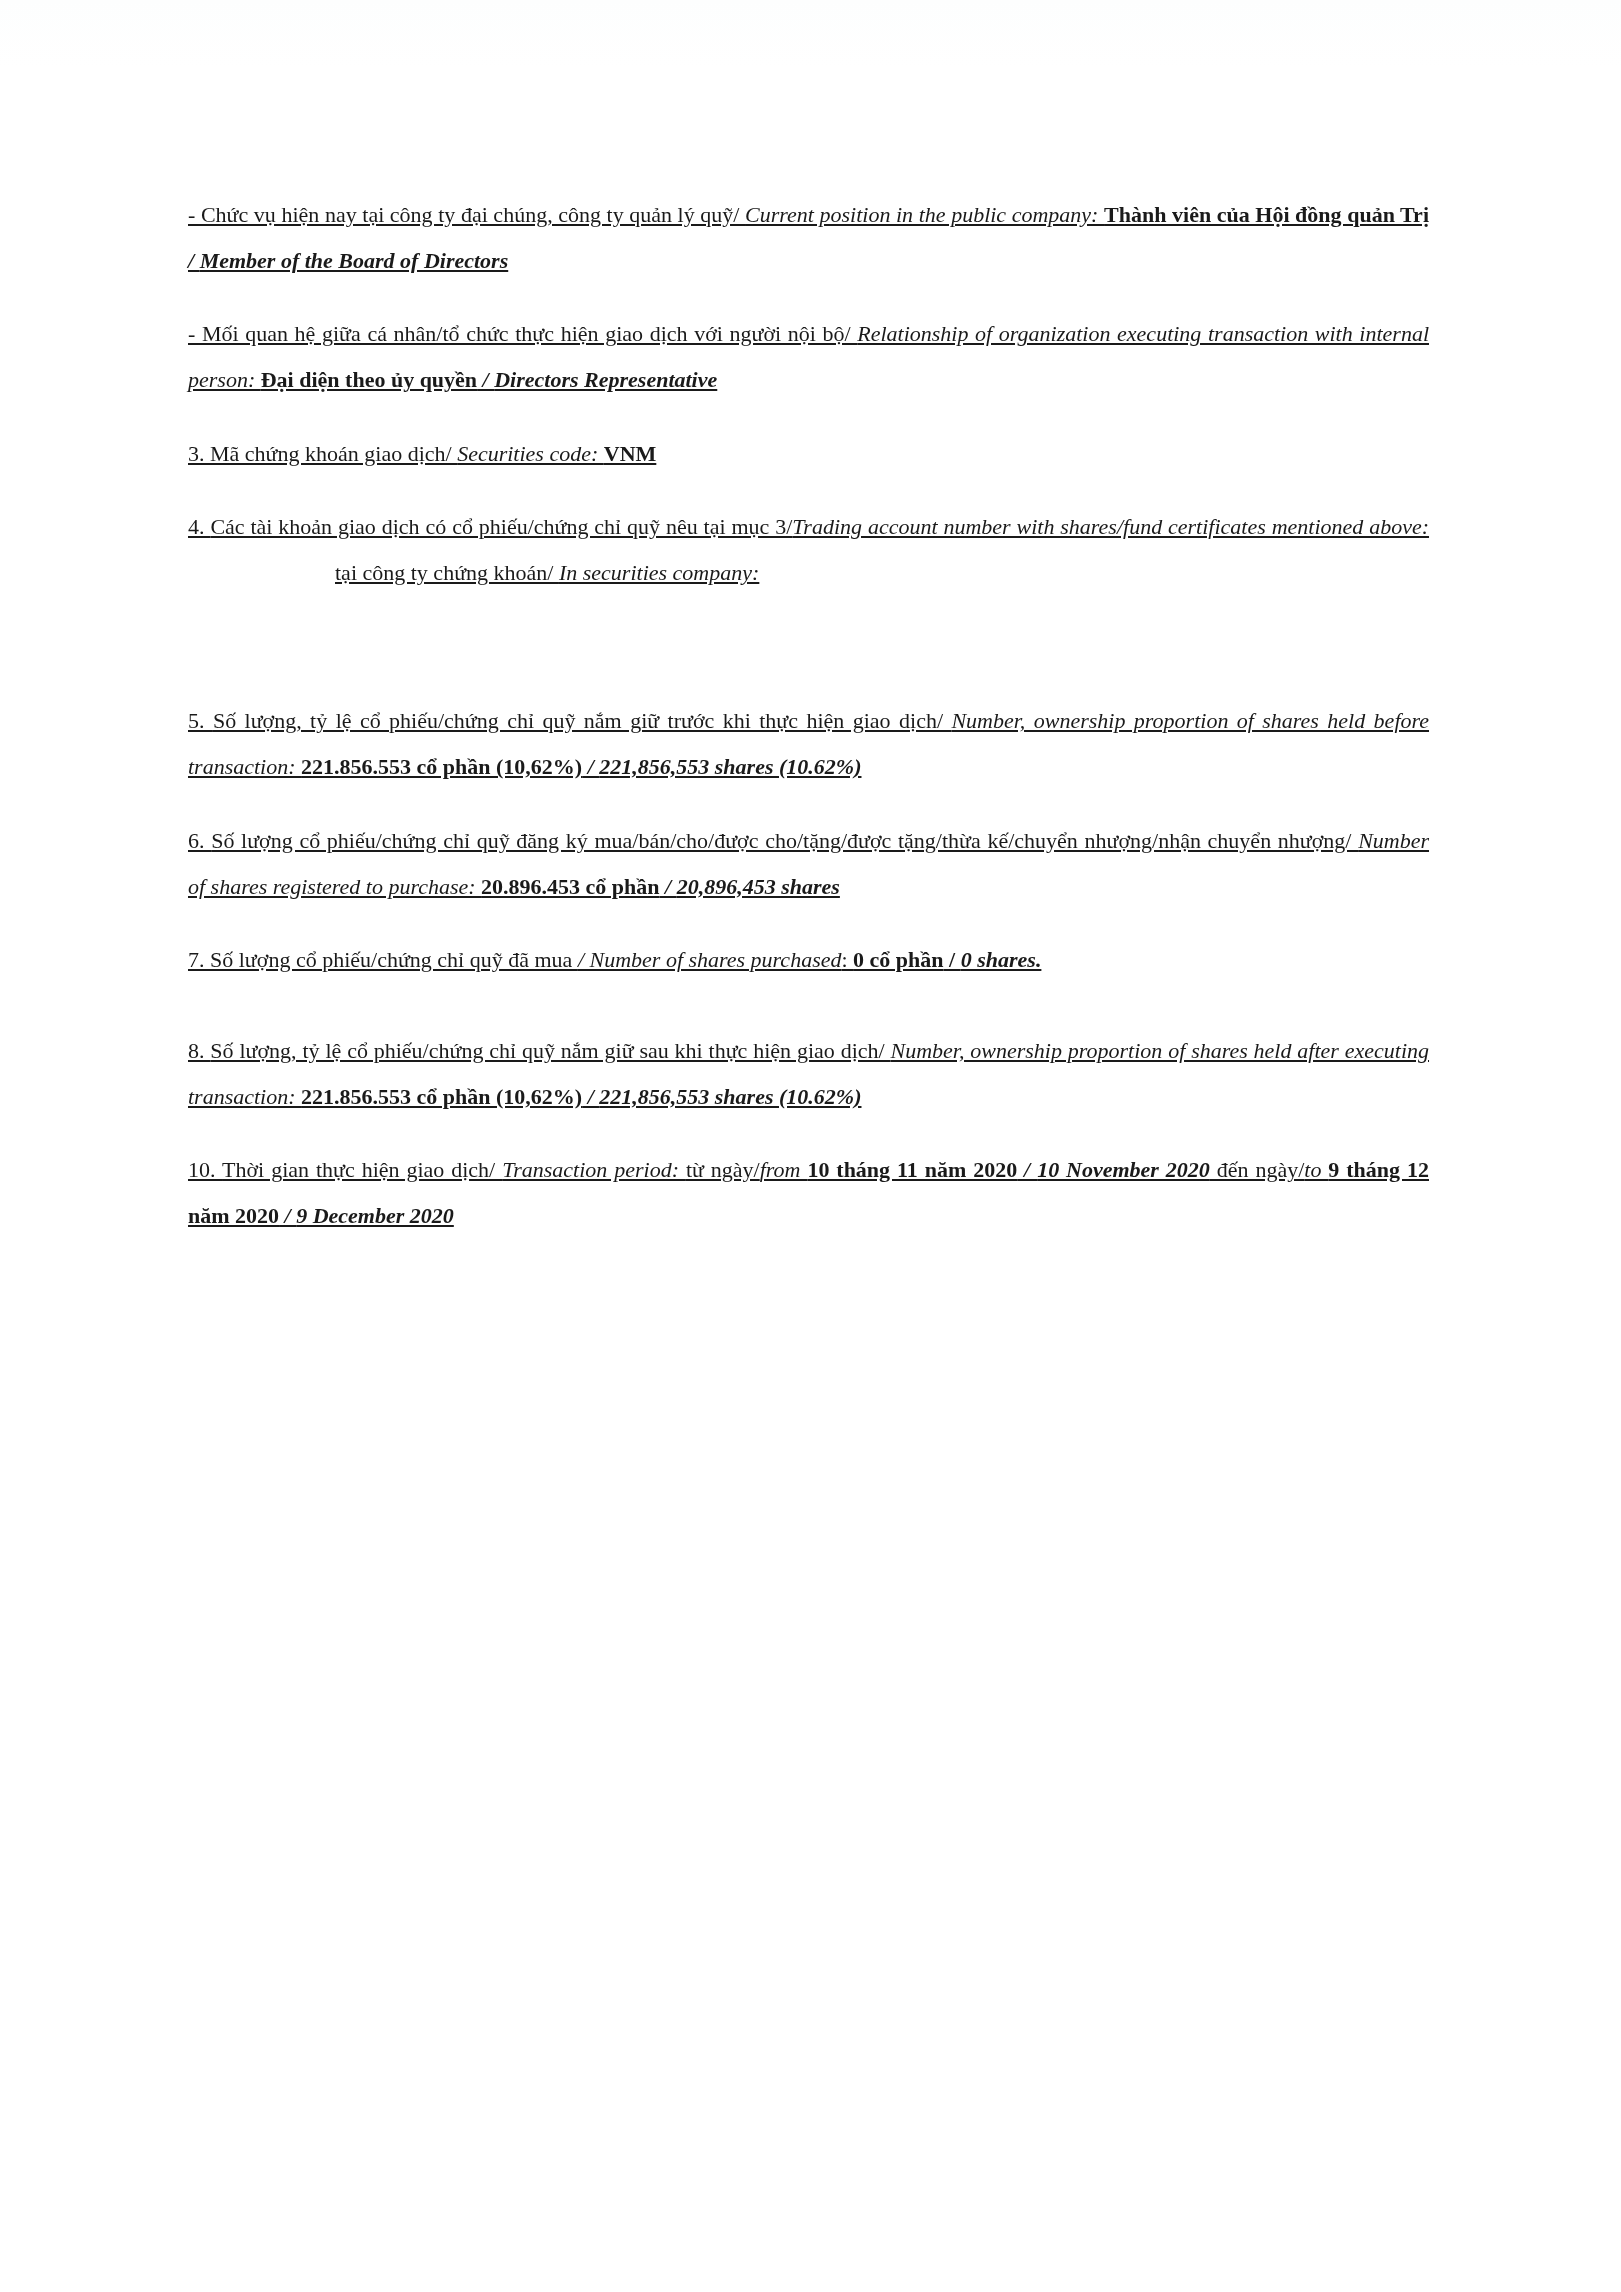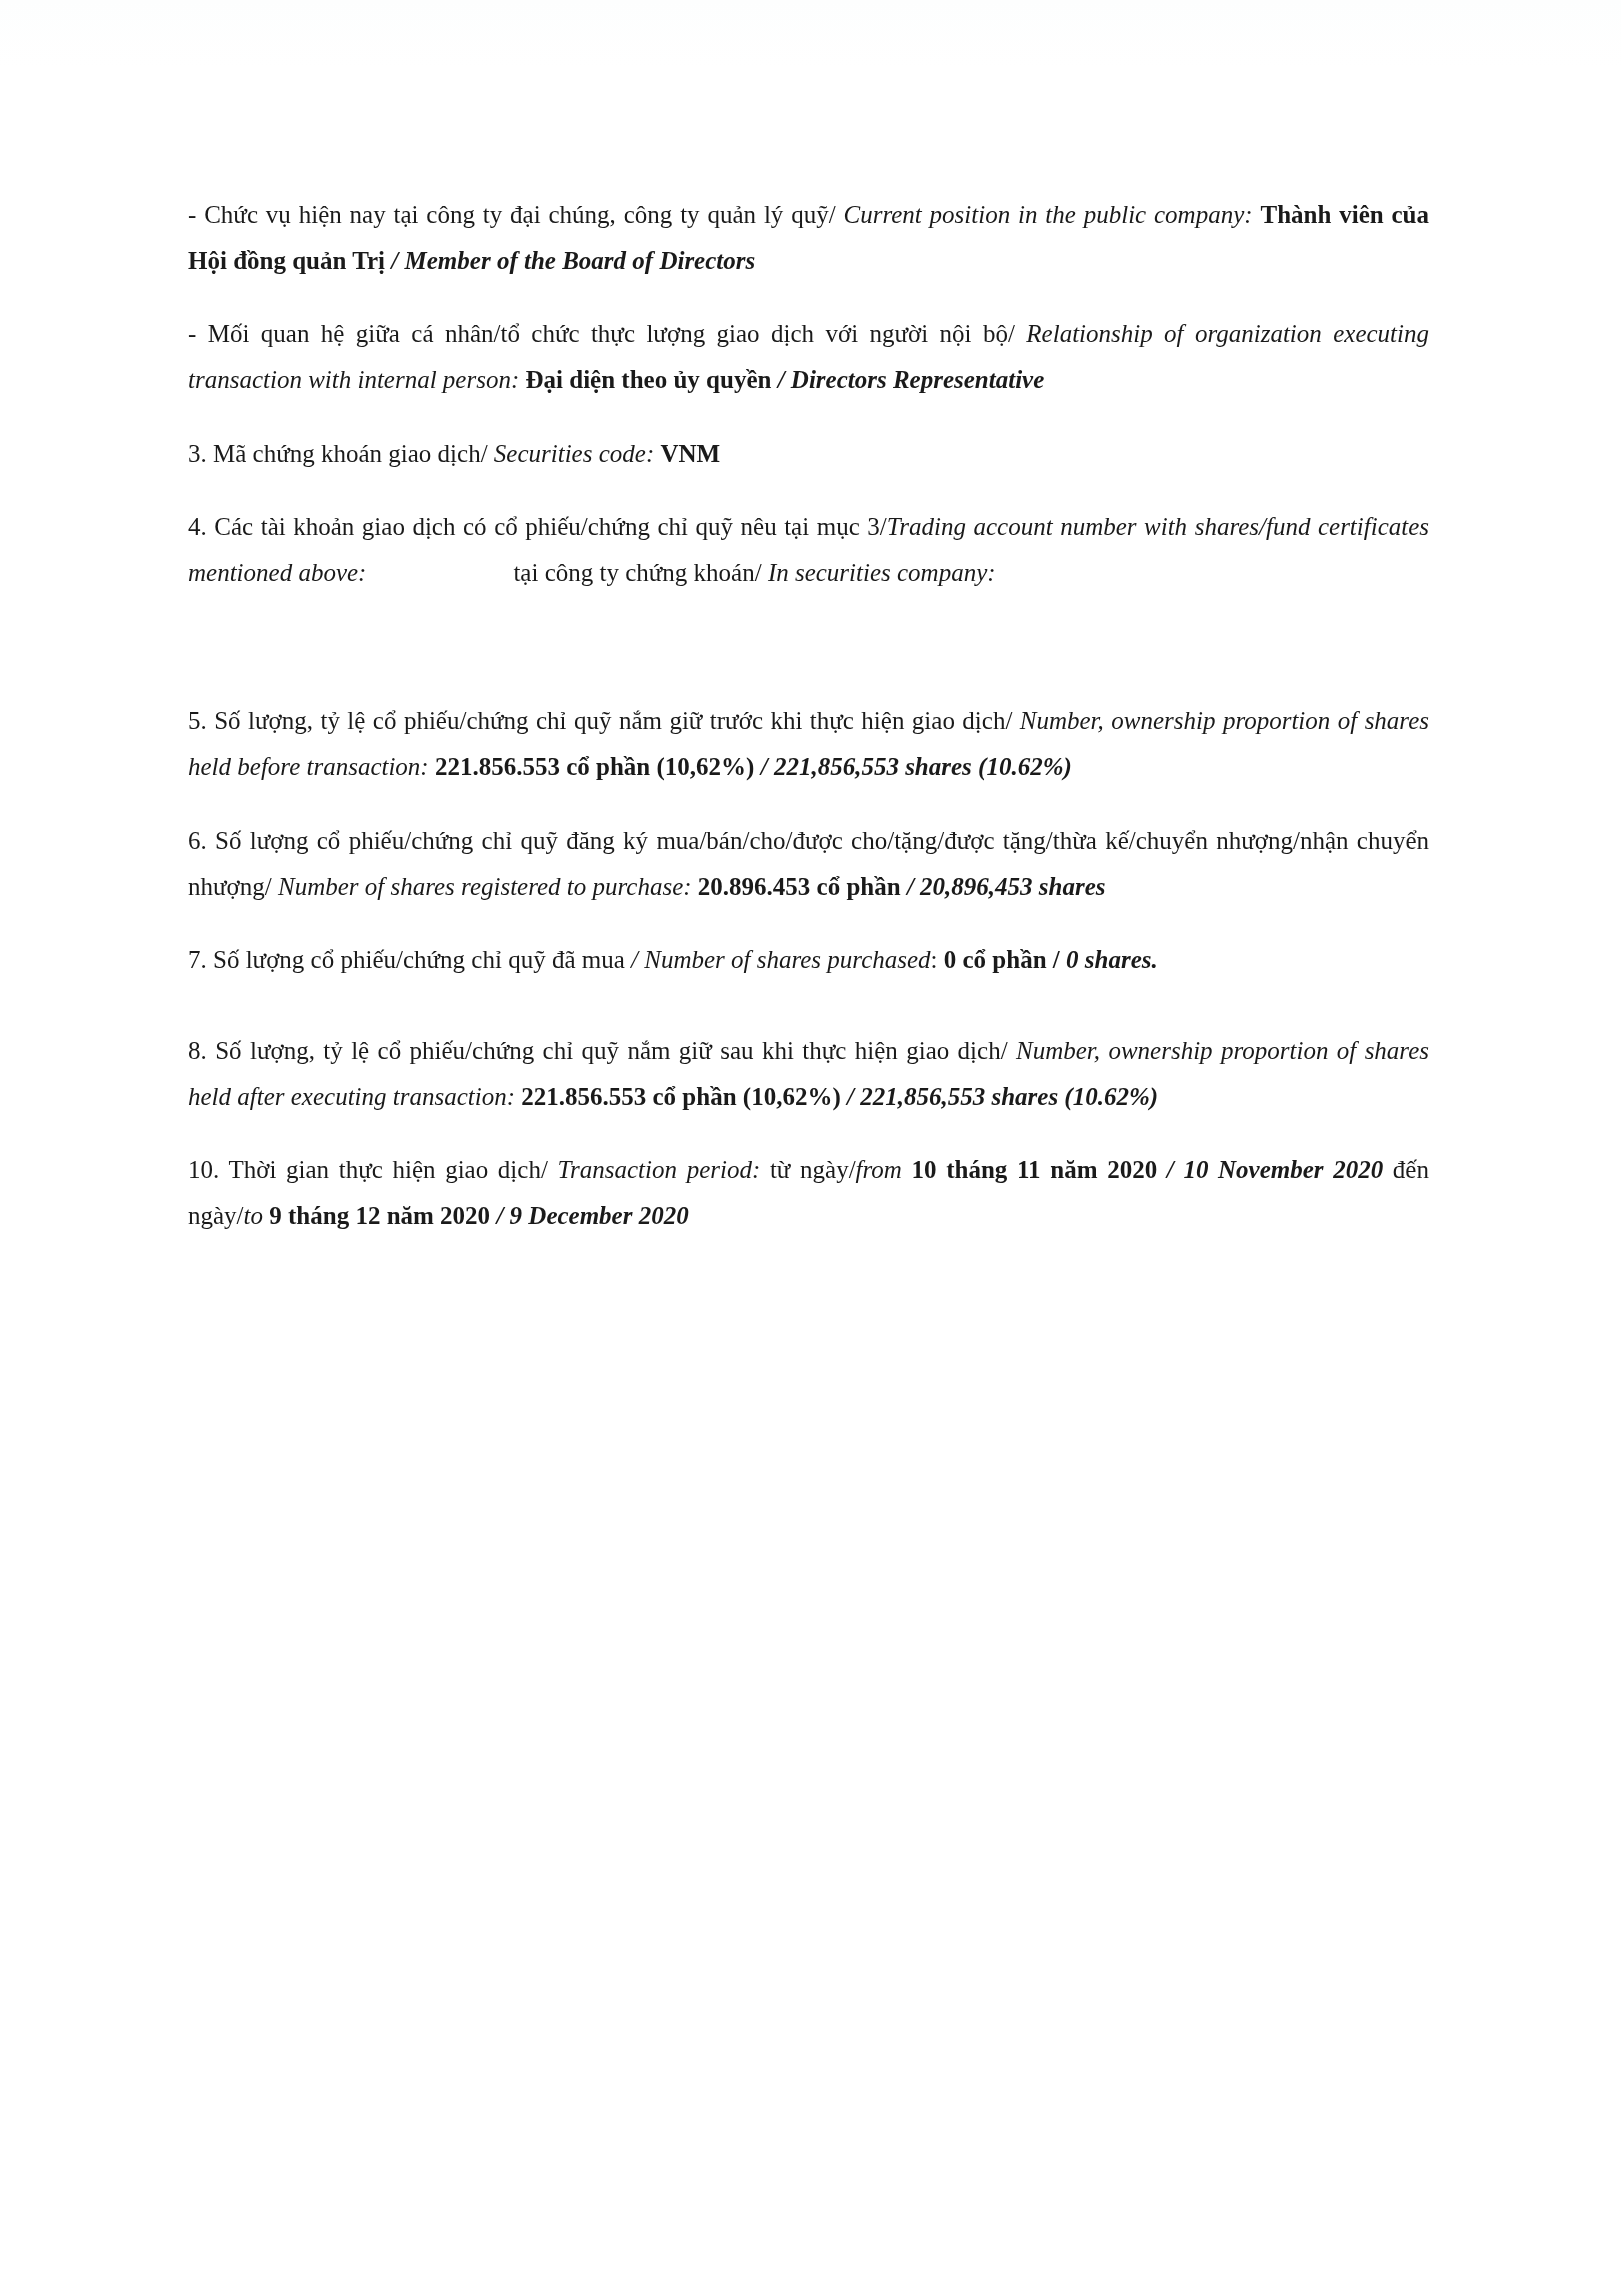--- a/index.html
+++ b/index.html
@@ -23,27 +23,28 @@
   }
 
   #content {
     position: absolute;
     left: 188px;
     top: 192px;
     width: 1241px;
   }
 
   .para {
-    font-size: 25px;
+    font-size: 22px;
     line-height: 46px;
     text-align: justify;
     text-justify: inter-word;
     margin: 0 0 27.4px 0;
     -webkit-hyphens: none;
     hyphens: none;
+    text-decoration: underline;
   }
   .para:last-child { margin-bottom: 12px; }
   .gap-xlarge { margin-bottom: 102px; }
   .gap-mid { margin-bottom: 45px; }
 
   
   .vi   { font-style: normal; font-weight: normal; }
   .en   { font-style: italic;  font-weight: normal; }
   .viB  { font-style: normal; font-weight: bold; }
   .enB  { font-style: italic;  font-weight: bold; text-align: right; }
@@ -61,21 +62,21 @@
 <body>
 
 <div id="page">
   <div id="content">
 
     <p class="para">
       <span class="vi">- Chức vụ hiện nay tại công ty đại chúng, công ty quản lý quỹ/ </span><span class="en">Current position in the public company: </span><span class="viB">Thành viên của Hội đồng quản Trị</span><span class="enB"> / </span><span class="enB">Member of the Board of Directors</span>
     </p>
 
     <p class="para">
-      <span class="vi">- Mối quan hệ giữa cá nhân/tổ chức thực lượng giao dịch với người nội bộ/ </span><span class="en">Relationship of organization executing transaction with internal person: </span><span class="viB">Đại diện theo ủy quyền</span><span class="enB"> / </span><span class="enB">Directors Representative</span>
+      <span class="vi">- Mối quan hệ giữa cá nhân/tổ chức thực hiện giao dịch với người nội bộ/ </span><span class="en">Relationship of organization executing transaction with internal person: </span><span class="viB">Đại diện theo ủy quyền</span><span class="enB"> / </span><span class="enB">Directors Representative</span>
     </p>
 
 
     <p class="para no-justify">
       <span class="vi">3. </span><span class="vi">Mã chứng khoán giao dịch/ </span><span class="en">Securities code: </span><span class="viB">VNM</span>
     </p>
 
     <p class="para gap-xlarge">
       <span class="vi">4. </span><span class="vi">Các tài khoản giao dịch có cổ phiếu/chứng chỉ quỹ nêu tại mục 3/</span><span class="en">Trading account number with shares/fund certificates mentioned above:</span><span class="blank-fill"></span><span class="vi">tại công ty chứng khoán/ </span><span class="en">In securities company:</span>
     </p>

